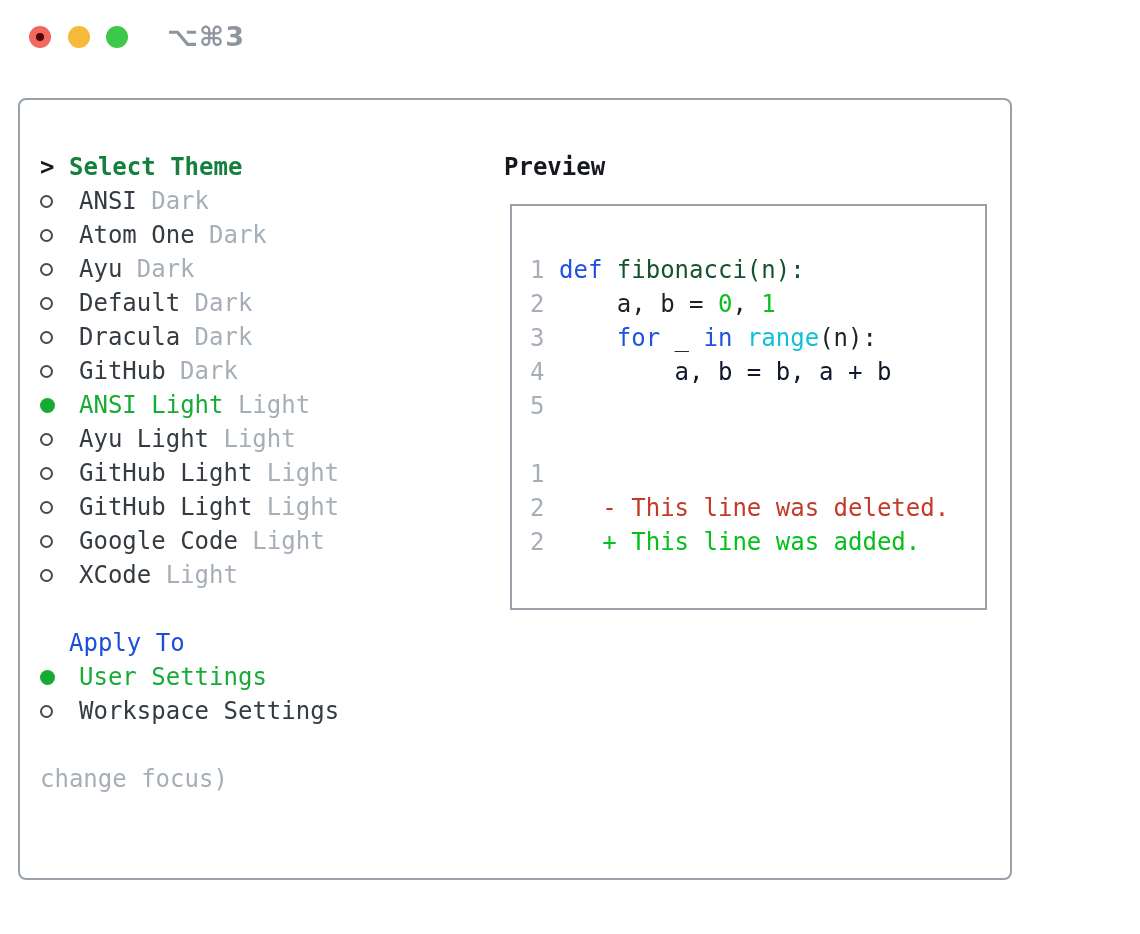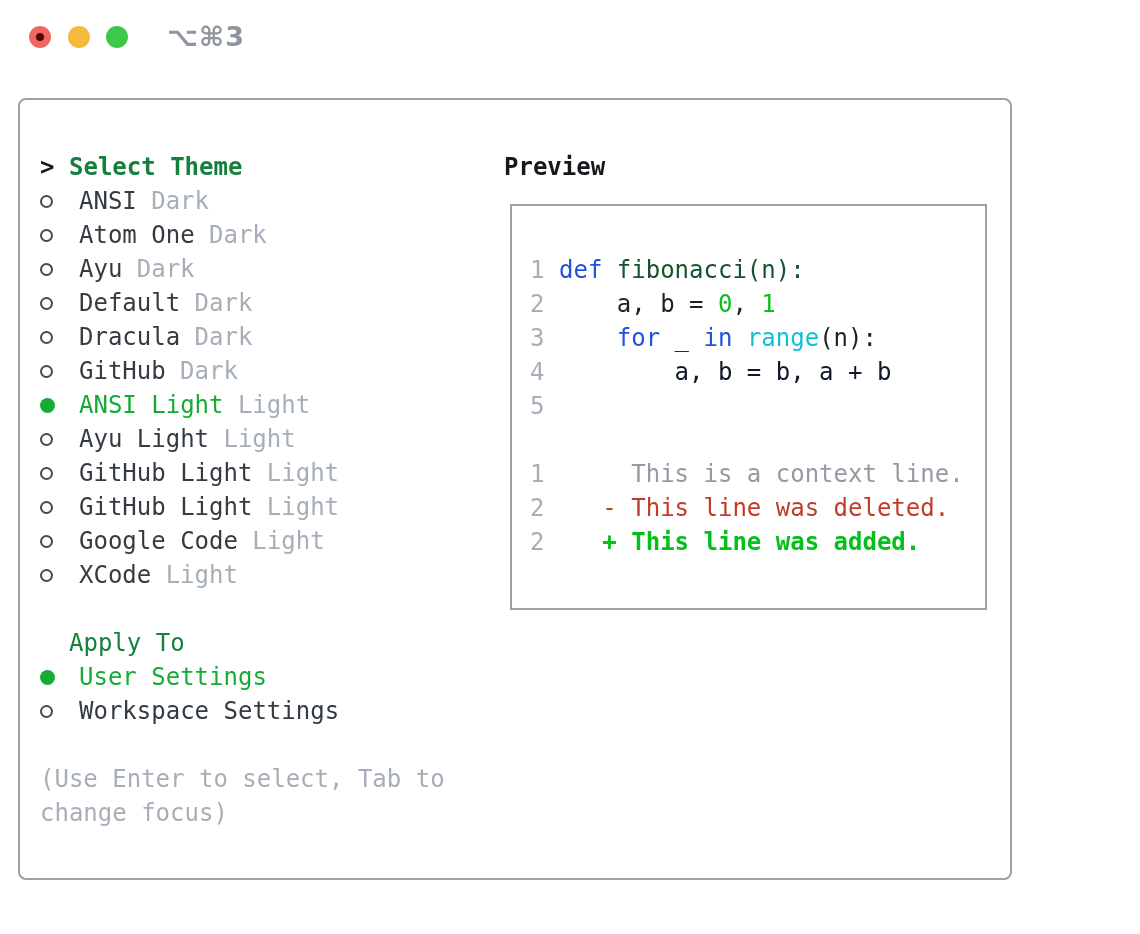--- a/index.html
+++ b/index.html
@@ -31,21 +31,21 @@
   .leftcol{position:absolute;left:20px;top:50px;font-size:24px;line-height:34px;}
   .row{display:flex;align-items:center;height:34px;white-space:pre;}
   .marker{display:inline-flex;align-items:center;width:29px;flex:0 0 29px;}
   .radio{
     width:13px;height:13px;border-radius:50%;box-sizing:border-box;
     border:2px solid #434a52;background:transparent;
   }
   .radio.sel{border:none;width:15px;height:15px;background:#17ab36;}
   .prompt{color:#15181c;font-weight:bold;}
   .hdr{color:#15803d;font-weight:bold;}
-  .hdr2{color:#15803d;}
+  .hdr2{color:#1d4ed8;}
   .iname{color:#343b42;margin-left:10px;}
   .iname.sel{color:#17ab36;}
   .tag{color:#a6aeb8;margin-left:14.4px;}
   .spacer{height:34px;}
   .help{color:#a6aeb8;height:34px;line-height:34px;white-space:pre;}
   
   .rightcol{position:absolute;left:484px;top:50px;}
   .ptitle{font-size:24px;line-height:34px;font-weight:bold;color:#15181c;}
   .pbox{
     position:absolute;left:490px;top:104px;width:477px;height:406px;
@@ -97,36 +97,35 @@
         <span class="marker"></span><span class="hdr2">Apply To</span>
       </div>
 
       <div id="apply-rows">
           <div class="row"><span class="marker"><span class="radio sel"></span></span><span class="iname sel">User Settings</span></div>
           <div class="row"><span class="marker"><span class="radio"></span></span><span class="iname">Workspace Settings</span></div>
         </div>
 
       <div class="spacer"></div>
 
-      <div class="help">(Use Enter to select, Tab to</div>
       <div class="help">change focus)</div>
     </div>
 
     <div class="rightcol">
       <div class="ptitle">Preview</div>
     </div>
 
     <div class="pbox">
       <div id="preview-lines">
           <div class="pline"><span class="lnum">1</span><span class="lcode"><span style="color: rgb(31, 82, 222);">def</span><span style="color: #14532d; margin-top: 32px;"> fibonacci(n):</span></span></div>
           <div class="pline"><span class="lnum">2</span><span class="lcode"><span style="color: rgb(29, 34, 38);">    a, b = </span><span style="color: rgb(11, 191, 31);">0</span><span style="color: rgb(29, 34, 38);">, </span><span style="color: rgb(11, 191, 31);">1</span></span></div>
           <div class="pline"><span class="lnum">3</span><span class="lcode"><span style="color: rgb(29, 34, 38);">    </span><span style="color: rgb(31, 82, 222);">for</span><span style="color: rgb(29, 34, 38);"> _ </span><span style="color: rgb(31, 82, 222);">in</span><span style="color: rgb(29, 34, 38);"> </span><span style="color: rgb(16, 192, 213);">range</span><span style="color: rgb(29, 34, 38);">(n):</span></span></div>
           <div class="pline"><span class="lnum">4</span><span class="lcode"><span style="color: #0f172a;">        a, b = b, a + b</span></span></div>
           <div class="pline"><span class="lnum">5</span></div>
           <div class="pline"><span class="lnum"></span><span class="lcode"></span></div>
-          <div class="pline"><span class="lnum">1</span><span class="lcode"><span style="color: rgb(147, 154, 163);">     This is a context line.</span></span></div>
+          <div class="pline"><span class="lnum">1</span></div>
           <div class="pline"><span class="lnum">2</span><span class="lcode"><span style="color: rgb(29, 34, 38);">   </span><span style="color: rgb(196, 58, 40); margin-top: 48px;">- This line was deleted.</span></span></div>
-          <div class="pline"><span class="lnum">2</span><span class="lcode"><span style="color: rgb(29, 34, 38);">   </span><span style="color: rgb(5, 192, 26); font-weight: bold;">+ This line was added.</span></span></div>
+          <div class="pline"><span class="lnum">2</span><span class="lcode"><span style="color: rgb(29, 34, 38);">   </span><span style="color: rgb(5, 192, 26);">+ This line was added.</span></span></div>
         </div>
     </div>
 
   </div>
 </div>
 
 </body></html>

